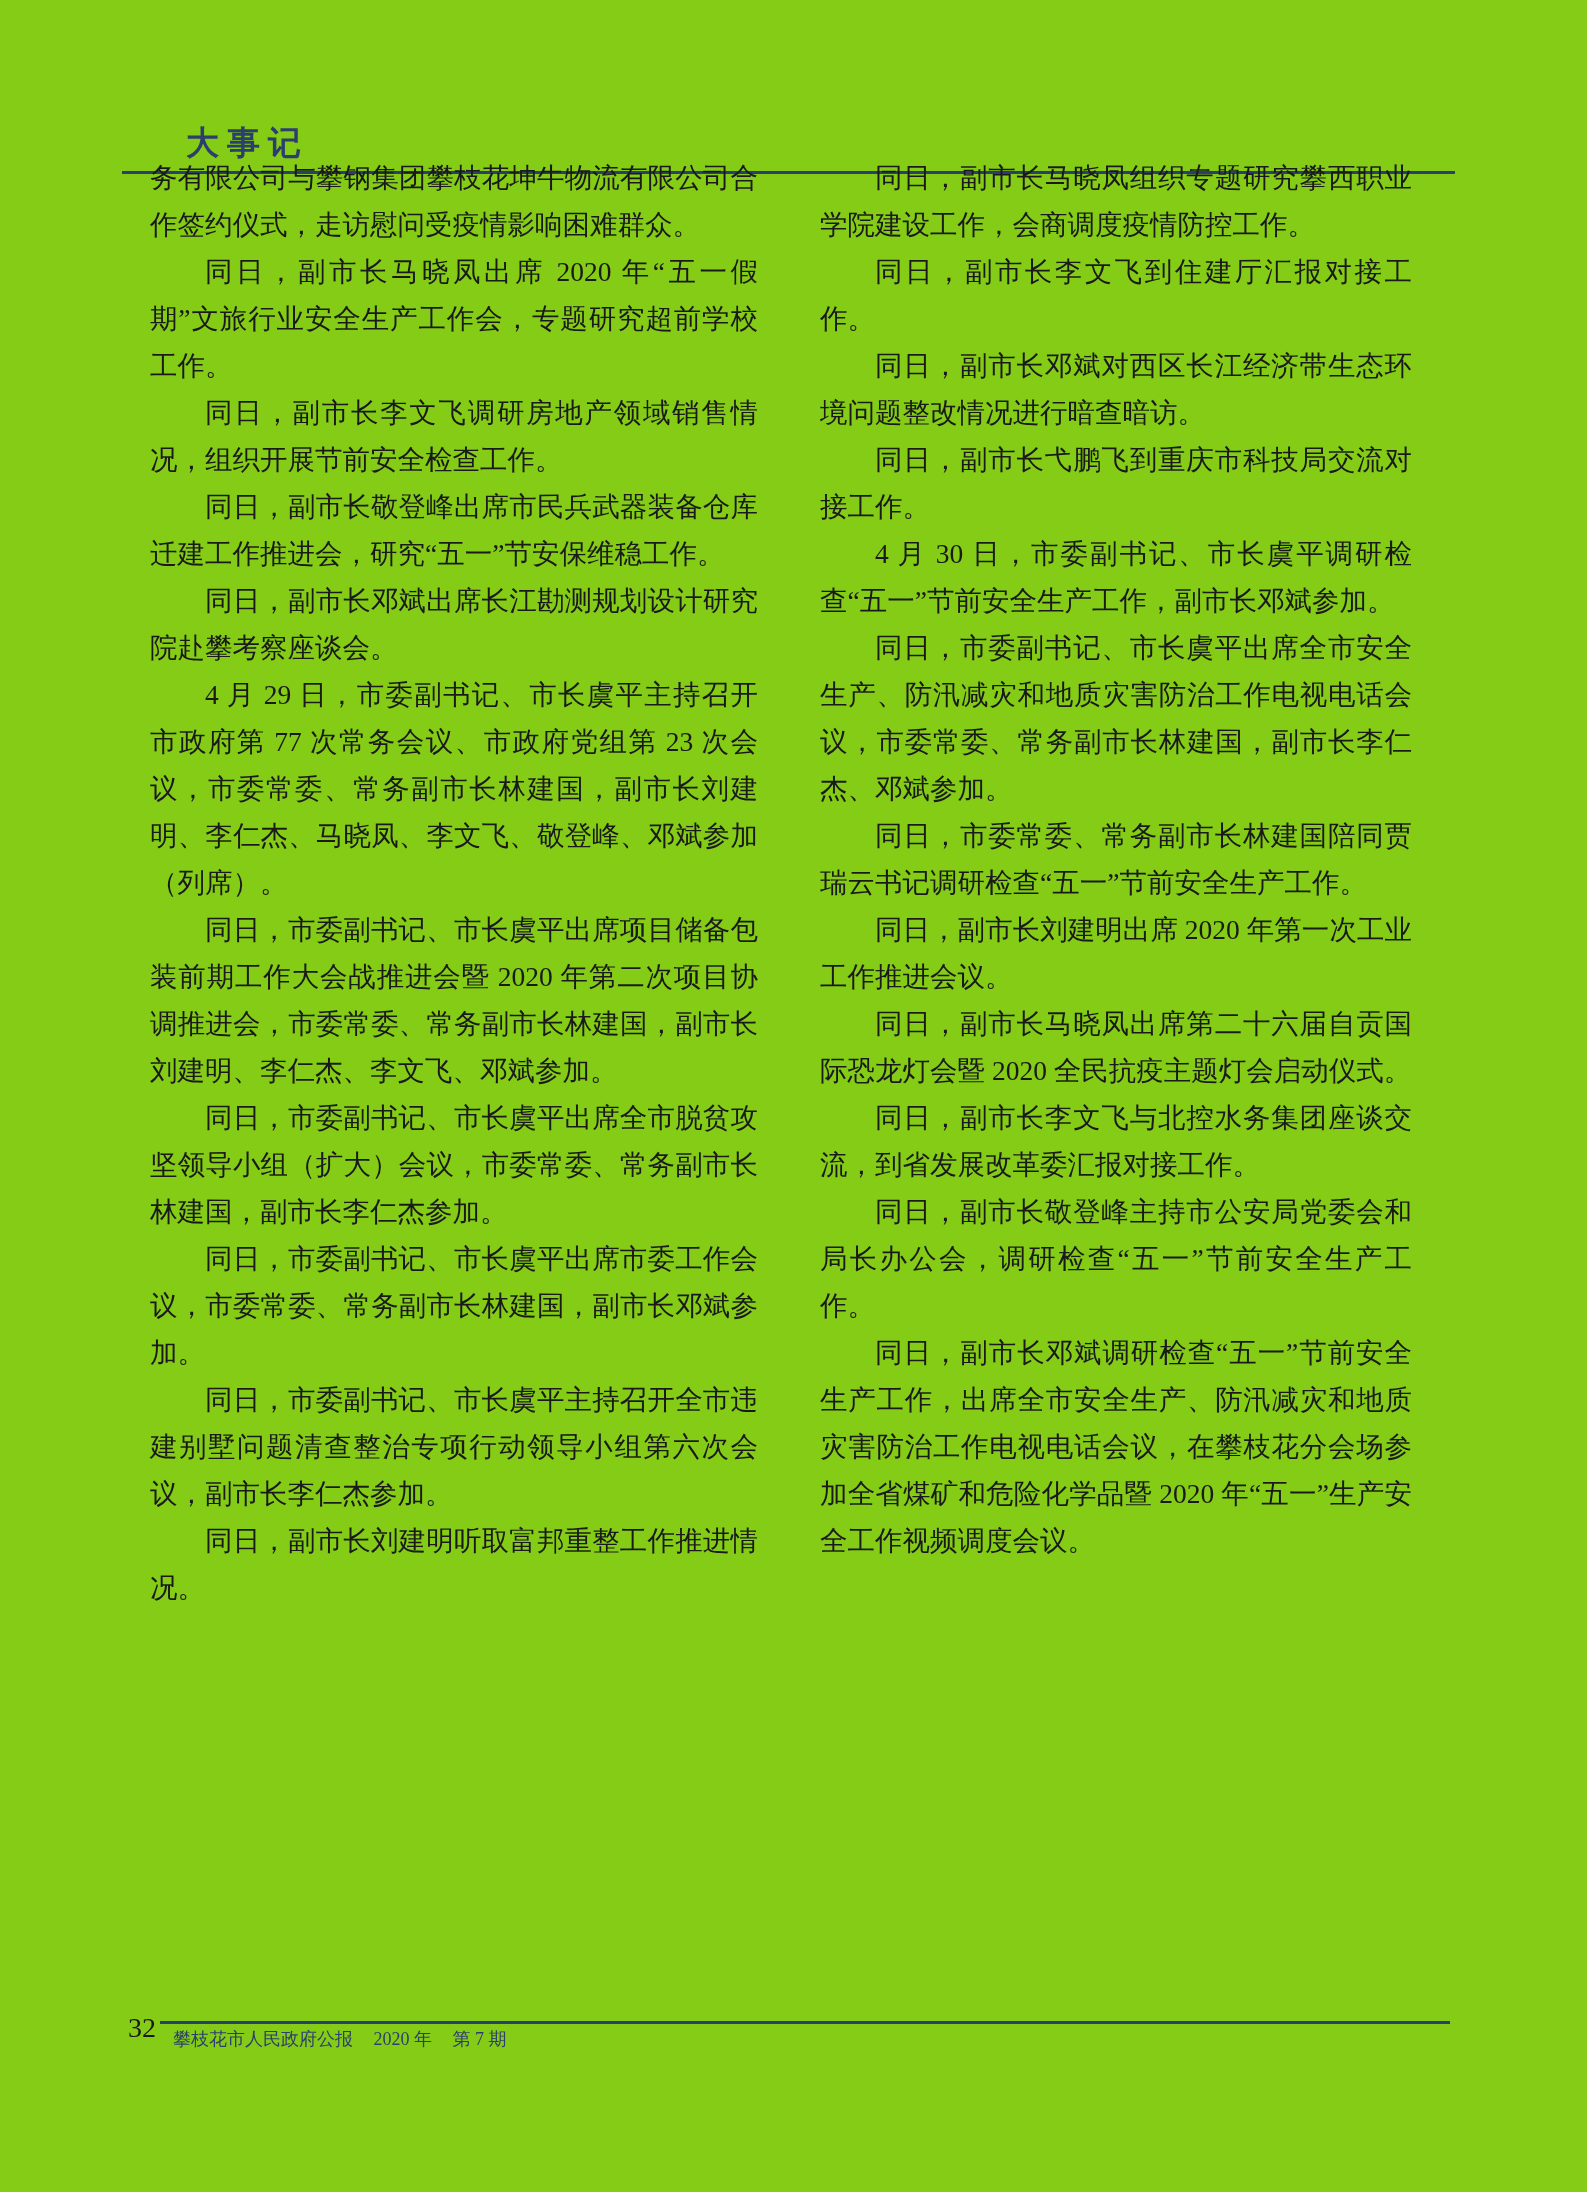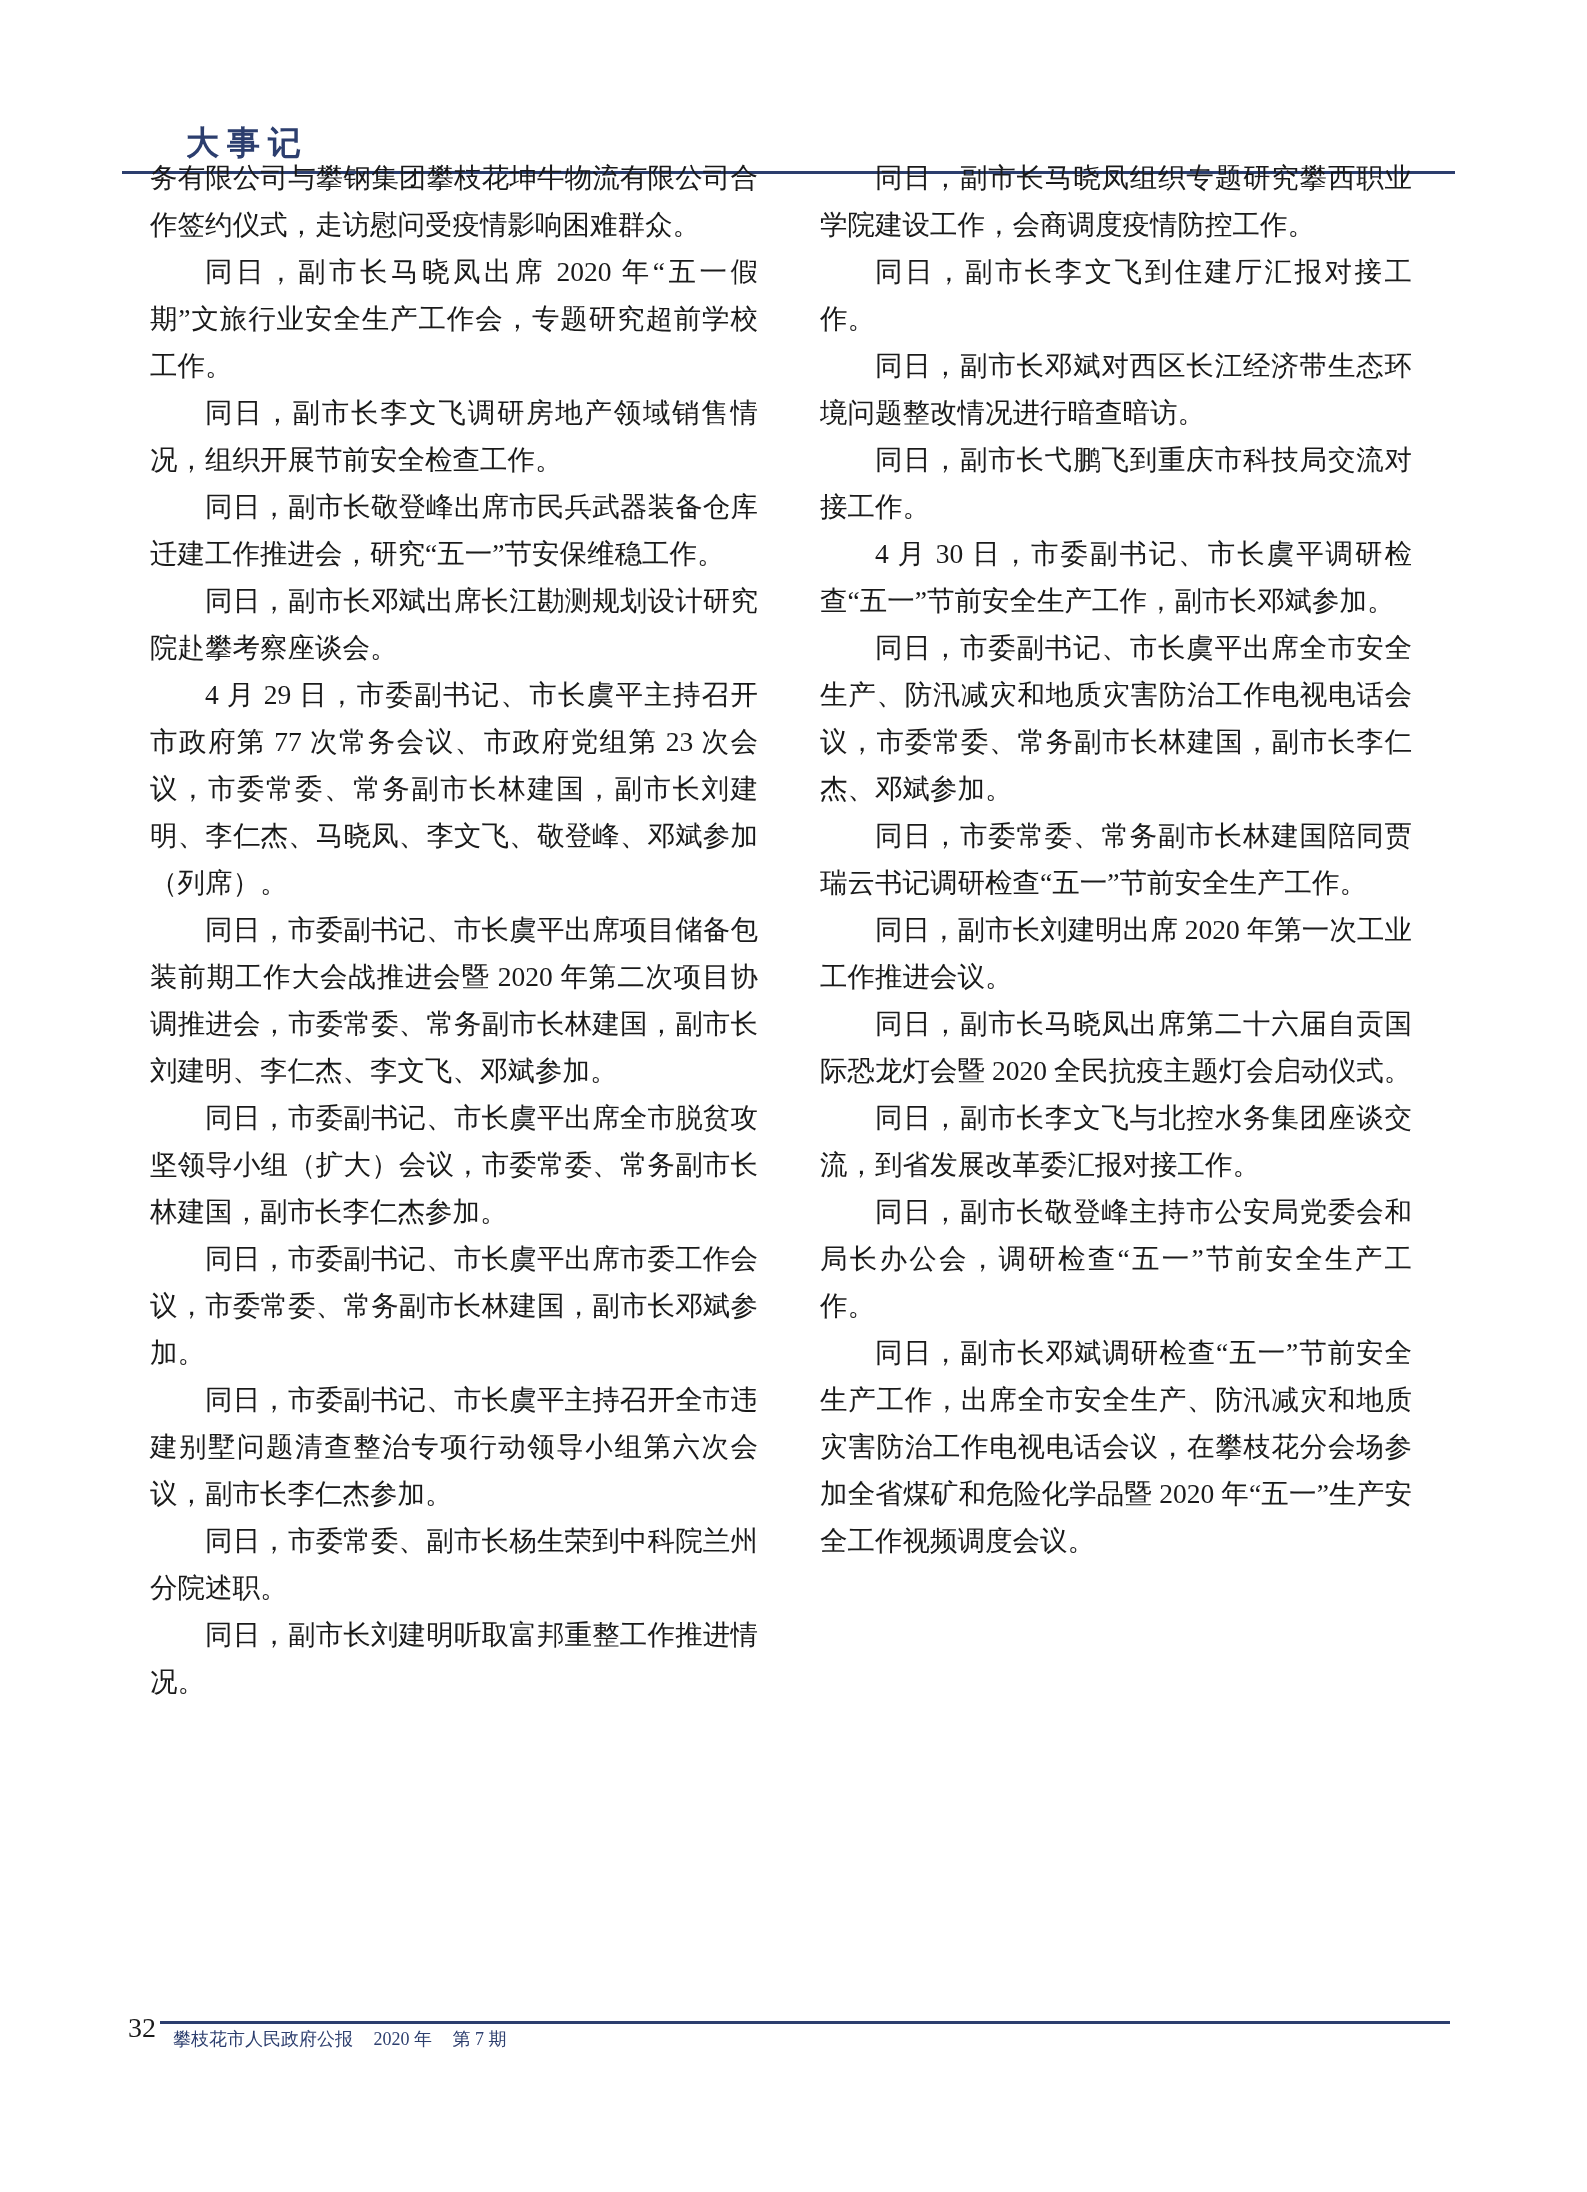--- a/index.html
+++ b/index.html
@@ -1,20 +1,20 @@
 <!DOCTYPE html>
 <html style="--accent: #2c3e6e; --body_text: #1a1a1a;"><head>
 <meta charset="utf-8">
 <style>
   html,body{margin:0;padding:0;background:#e8e8e8;}
   .page{
     position:relative;
     width:1587px;height:2192px;
     margin:0 auto;
-    background:#ffffff;
+    background:#84cc16;
     font-family:"Liberation Serif",serif;
     color:var(--body_text,#1a1a1a);
     overflow:hidden;
   }
   .header-title{
     position:absolute;left:186px;top:126px;
     font-family:"Liberation Sans",sans-serif;
     font-weight:bold;
     font-size:33px;
     letter-spacing:8px;
@@ -75,21 +75,20 @@
         <p class="no-indent">务有限公司与攀钢集团攀枝花坤牛物流有限公司合作签约仪式，走访慰问受疫情影响困难群众。</p>
         <p>同日，副市长马晓凤出席 2020 年“五一假期”文旅行业安全生产工作会，专题研究超前学校工作。</p>
         <p>同日，副市长李文飞调研房地产领域销售情况，组织开展节前安全检查工作。</p>
         <p>同日，副市长敬登峰出席市民兵武器装备仓库迁建工作推进会，研究“五一”节安保维稳工作。</p>
         <p>同日，副市长邓斌出席长江勘测规划设计研究院赴攀考察座谈会。</p>
         <p>4 月 29 日，市委副书记、市长虞平主持召开市政府第 77 次常务会议、市政府党组第 23 次会议，市委常委、常务副市长林建国，副市长刘建明、李仁杰、马晓凤、李文飞、敬登峰、邓斌参加（列席）。</p>
         <p>同日，市委副书记、市长虞平出席项目储备包装前期工作大会战推进会暨 2020 年第二次项目协调推进会，市委常委、常务副市长林建国，副市长刘建明、李仁杰、李文飞、邓斌参加。</p>
         <p>同日，市委副书记、市长虞平出席全市脱贫攻坚领导小组（扩大）会议，市委常委、常务副市长林建国，副市长李仁杰参加。</p>
         <p>同日，市委副书记、市长虞平出席市委工作会议，市委常委、常务副市长林建国，副市长邓斌参加。</p>
         <p>同日，市委副书记、市长虞平主持召开全市违建别墅问题清查整治专项行动领导小组第六次会议，副市长李仁杰参加。</p>
-        <p>同日，市委常委、副市长杨生荣到中科院兰州分院述职。</p>
         <p>同日，副市长刘建明听取富邦重整工作推进情况。</p>
       </div>
     <div class="column right">
         <p>同日，副市长马晓凤组织专题研究攀西职业学院建设工作，会商调度疫情防控工作。</p>
         <p>同日，副市长李文飞到住建厅汇报对接工作。</p>
         <p>同日，副市长邓斌对西区长江经济带生态环境问题整改情况进行暗查暗访。</p>
         <p>同日，副市长弋鹏飞到重庆市科技局交流对接工作。</p>
         <p>4 月 30 日，市委副书记、市长虞平调研检查“五一”节前安全生产工作，副市长邓斌参加。</p>
         <p>同日，市委副书记、市长虞平出席全市安全生产、防汛减灾和地质灾害防治工作电视电话会议，市委常委、常务副市长林建国，副市长李仁杰、邓斌参加。</p>
         <p>同日，市委常委、常务副市长林建国陪同贾瑞云书记调研检查“五一”节前安全生产工作。</p>

